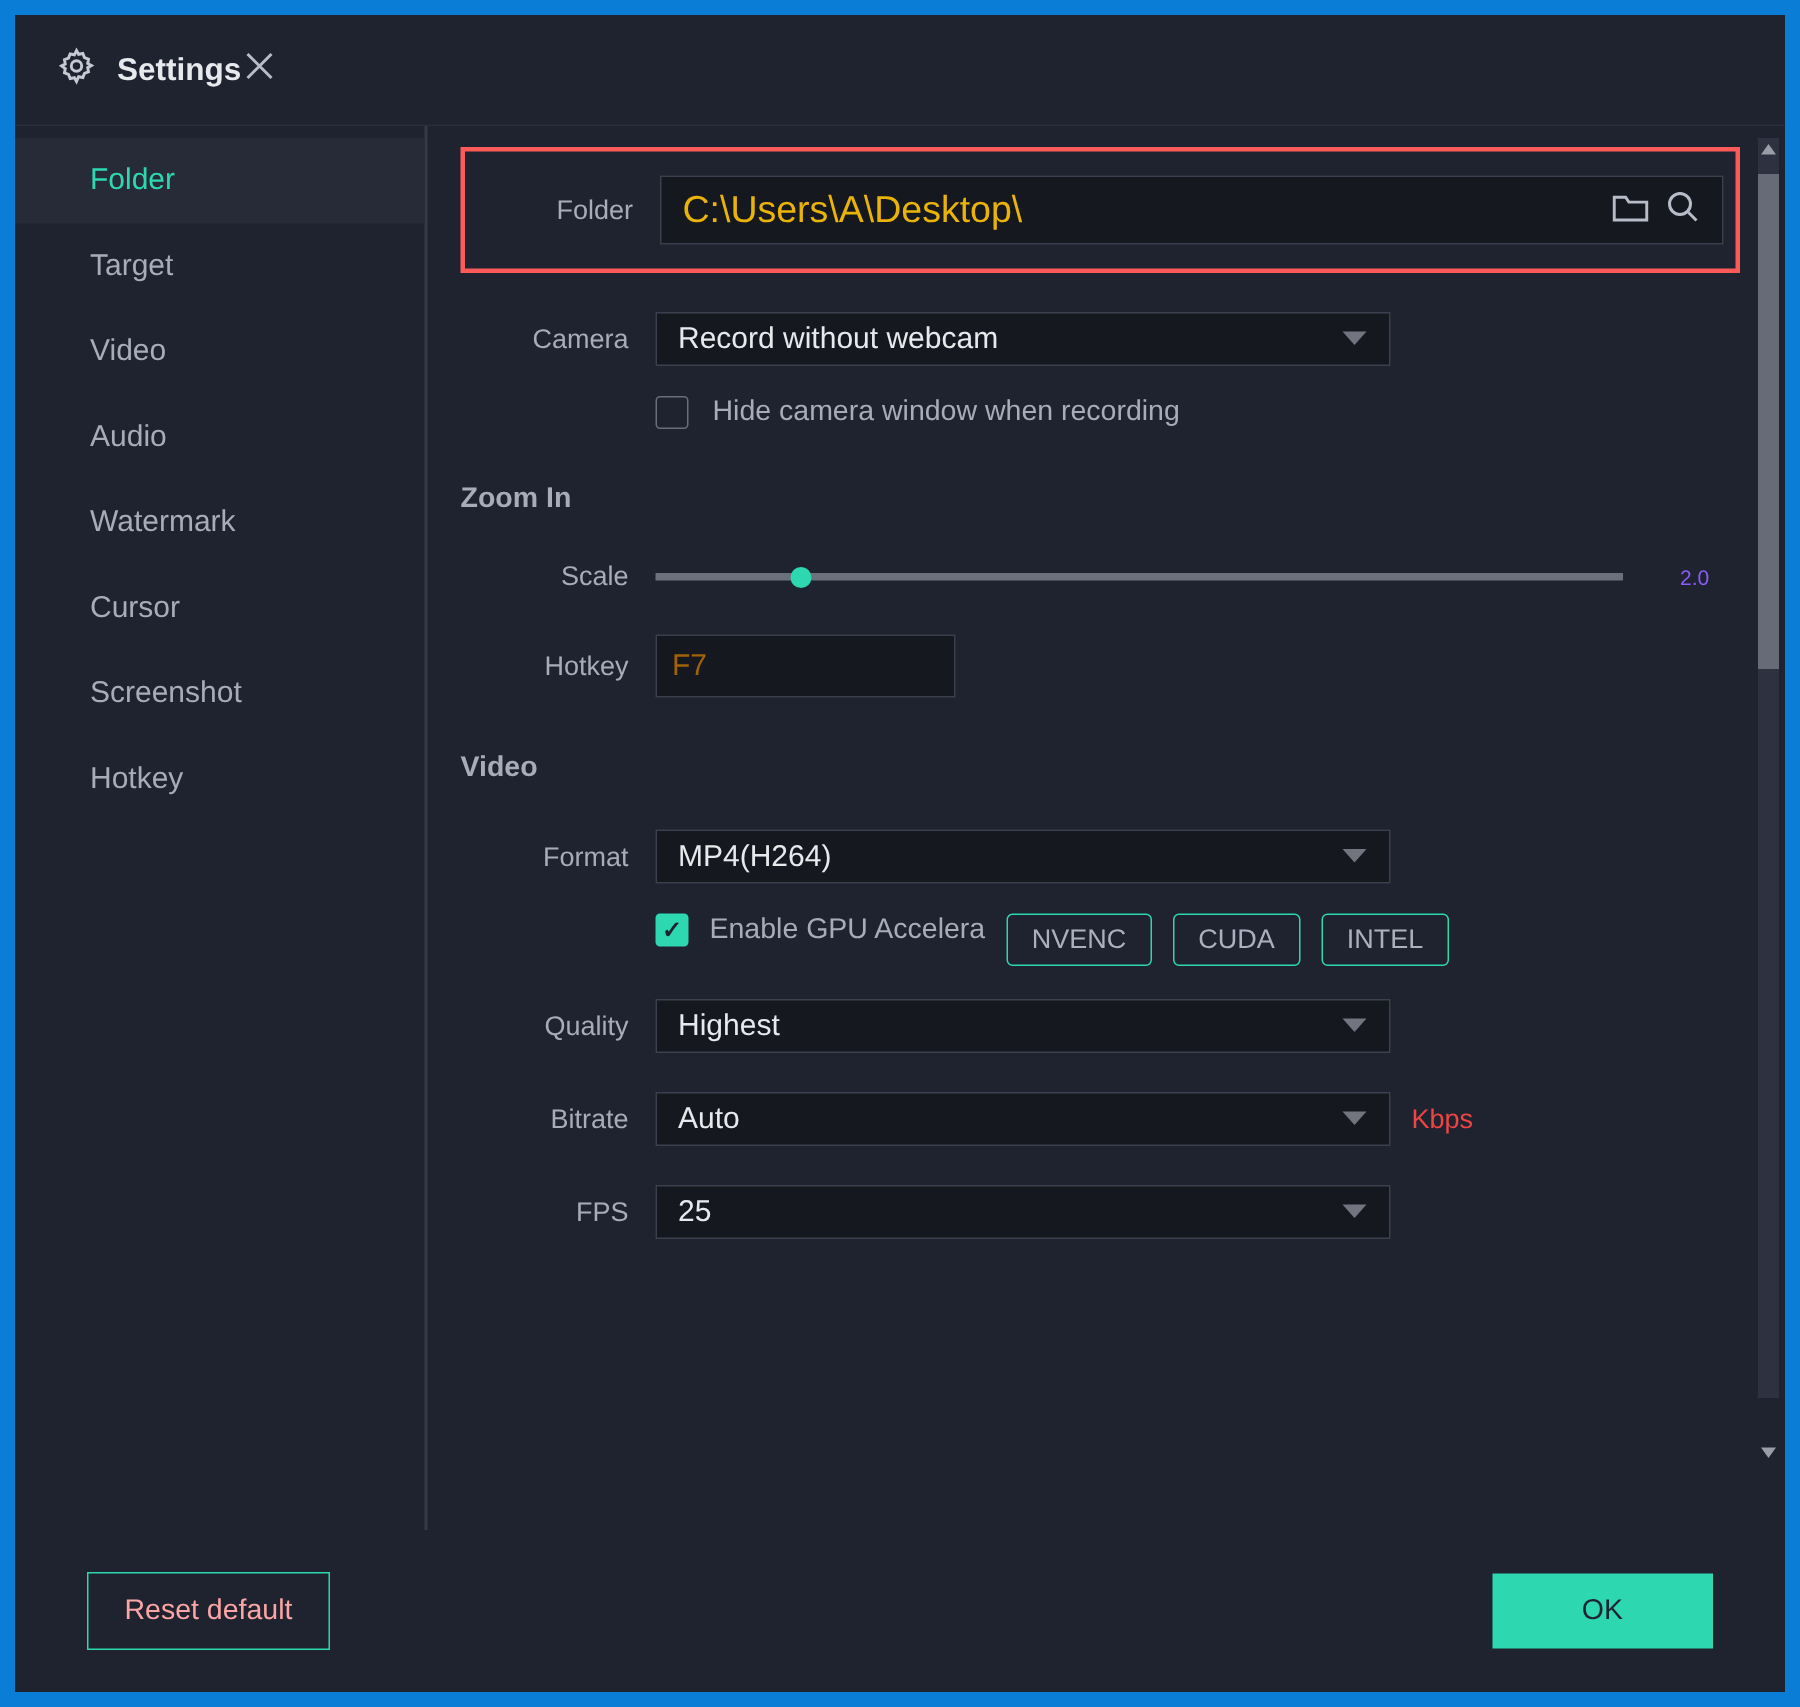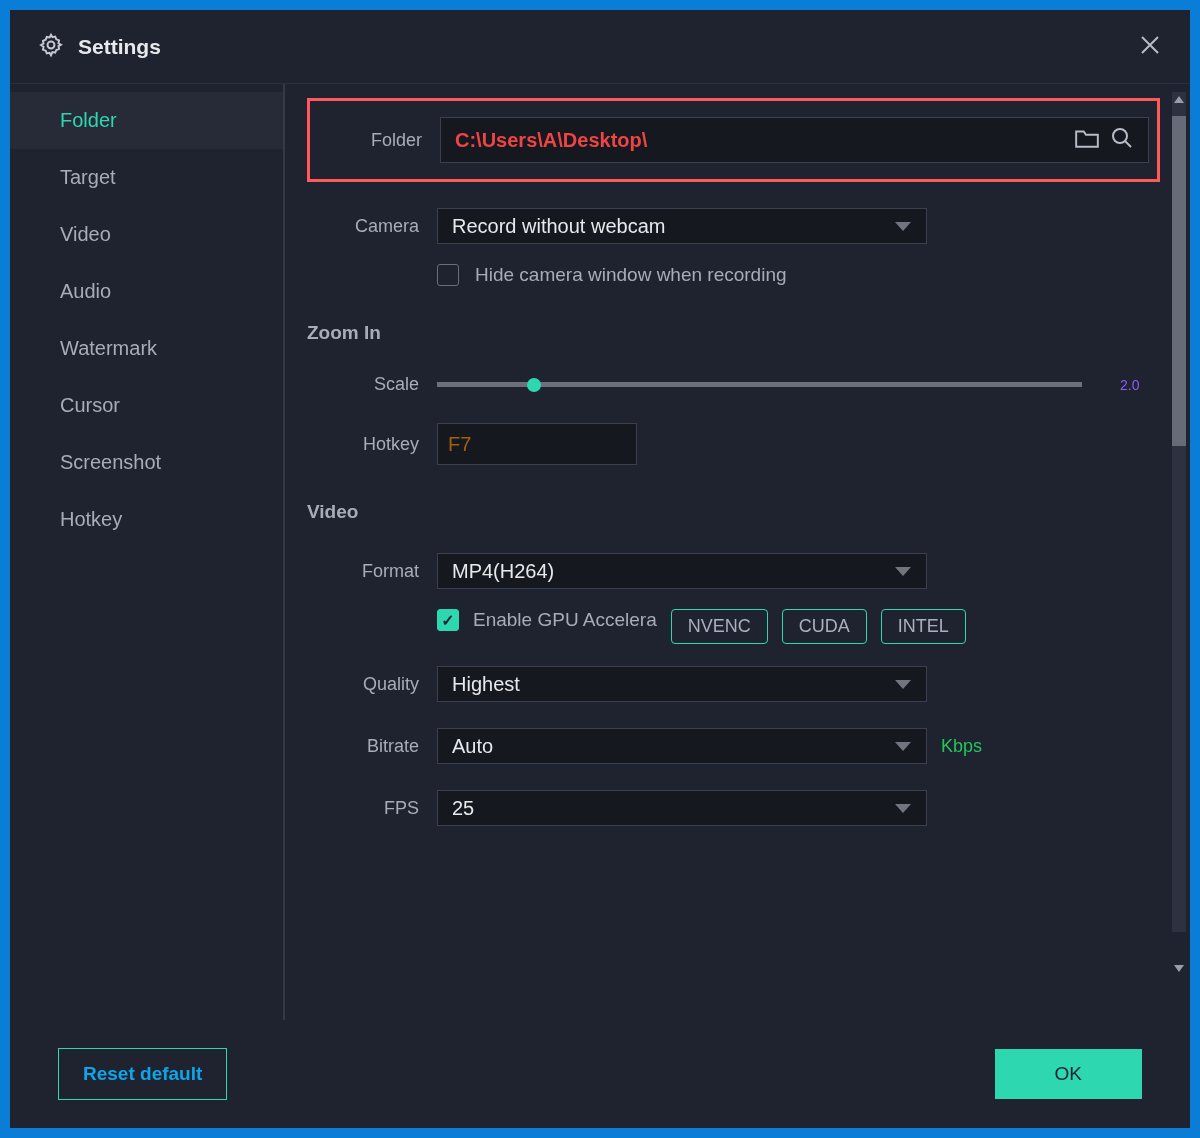--- a/index.html
+++ b/index.html
@@ -17,21 +17,20 @@
   height: 100%;
   display: flex;
   flex-direction: column;
 }
 .titlebar {
   height: 74px;
   display: flex;
   align-items: center;
   padding: 0 28px;
   border-bottom: 1px solid #2a2e3c;
-  justify-content: space-between;
 }
 .titlebar-left { display: flex; align-items: center; gap: 14px; }
 .gear-icon { width: 26px; height: 26px; }
 .title { color: #e8e9ec; font-size: 21px; font-weight: 600; }
 .close-icon svg { width: 24px; height: 24px; cursor: pointer; }
 
 .body {
   display: flex;
   flex: 1;
   min-height: 0;
@@ -113,24 +112,23 @@
   align-items: center;
   background: #15181f;
   border: 1px solid #3c404e;
   height: 46px;
   padding: 0 14px;
 }
 .folder-input {
   flex: 1;
   background: transparent;
   border: none;
-  color: #ef4444;
-  font-size: 20px;
+  color: #eab308;
+  font-size: 25px;
   outline: none;
-  font-weight: bold;
 }
 .folder-icon, .search-icon { margin-left: 10px; cursor: pointer; }
 
 .select {
   background: #15181f;
   border: 1px solid #3c404e;
   height: 36px;
   display: flex;
   align-items: center;
   justify-content: space-between;
@@ -224,38 +222,37 @@
 .footer {
   height: 108px;
   border-top: 0px solid #2a2e3c;
   display: flex;
   align-items: center;
   justify-content: space-between;
   padding: 0 48px;
 }
 .btn-outline {
   border: 1.5px solid #2dd8b1;
-  color: #0ea5e9;
+  color: #fca5a5;
   background: transparent;
   padding: 14px 24px;
   font-size: 19px;
   cursor: pointer;
-  font-weight: bold;
 }
 .btn-filled {
   background: #2dd8b1;
   color: #1f2330;
   border: none;
   padding: 14px 60px;
   font-size: 19px;
   font-weight: 500;
   cursor: pointer;
 }
 
-.unit { color: #22c55e; font-size: 18px; margin-left: 14px; }
+.unit { color: #ef4444; font-size: 18px; margin-left: 14px; }
 </style>
 </head>
 <body>
 
 <div class="window">
   <div class="titlebar">
     <div class="titlebar-left">
       <span>
         <svg class="gear-icon" viewBox="0 0 24 24" fill="none" stroke="#c6c9d2" stroke-width="1.8">
           <circle cx="12" cy="12" r="3.2"></circle>

